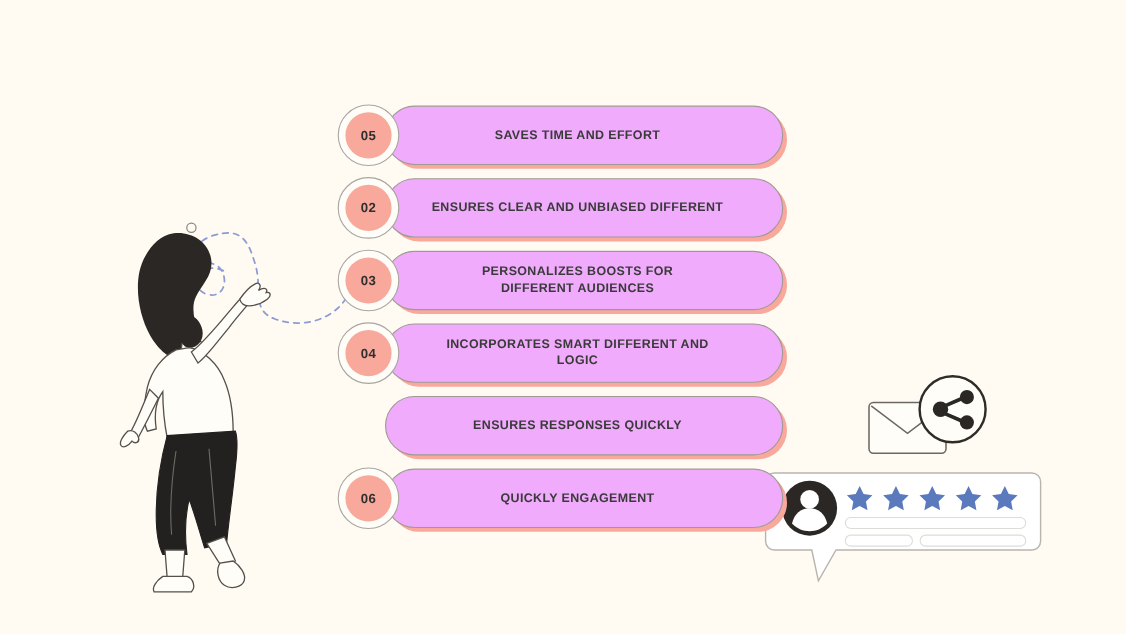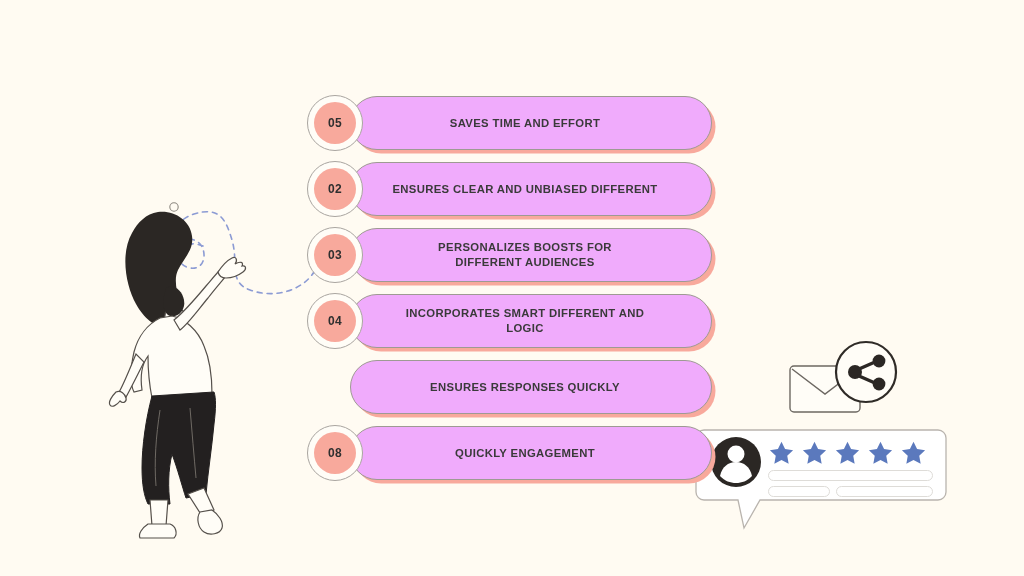--- a/index.html
+++ b/index.html
@@ -271,21 +271,21 @@
         <span class="pill-label">ENSURES RESPONSES QUICKLY</span>
       </div>
     </div>
 
     <div class="step-row" style="top:330px;">
       <div class="pill">
         <span class="pill-label">QUICKLY ENGAGEMENT</span>
       </div>
       <div class="badge">
         <div class="badge-inner">
-          <span class="badge-num">08</span>
+          <span class="badge-num">06</span>
         </div>
       </div>
     </div>
 
   </div>
 
   <div class="mail-group">
     <svg width="120" height="82" viewBox="0 0 120 82">
 
       <g>

